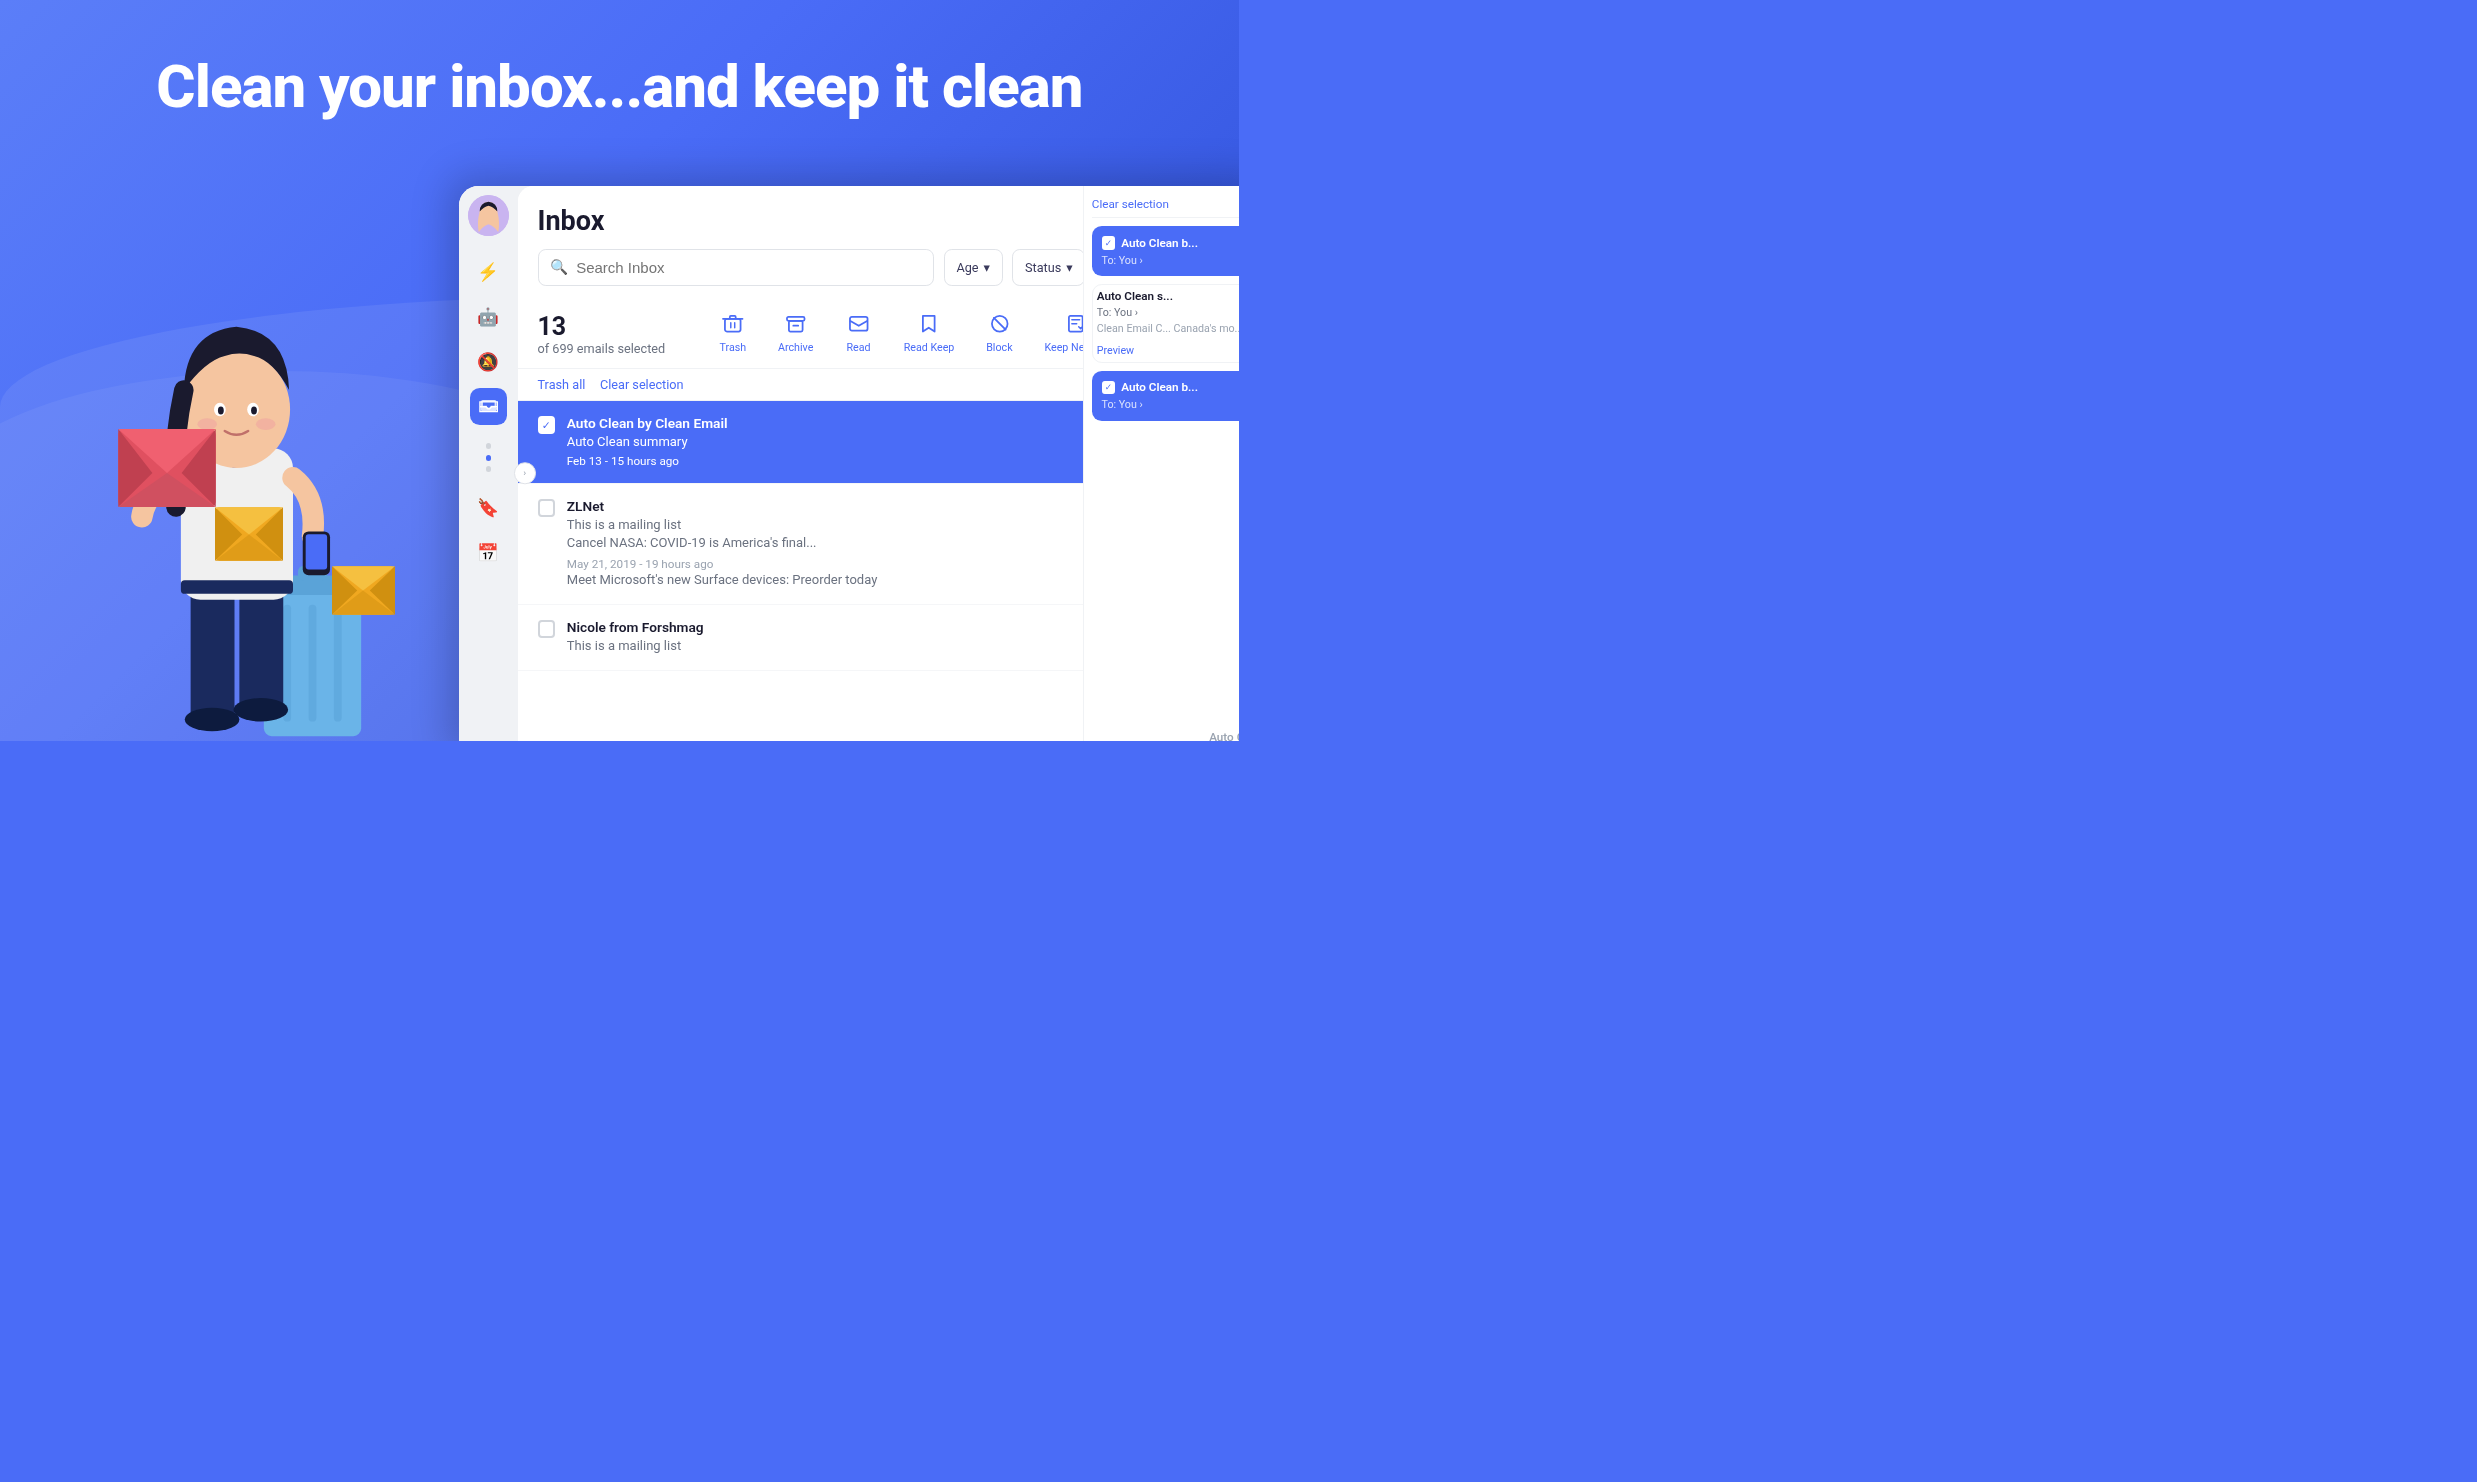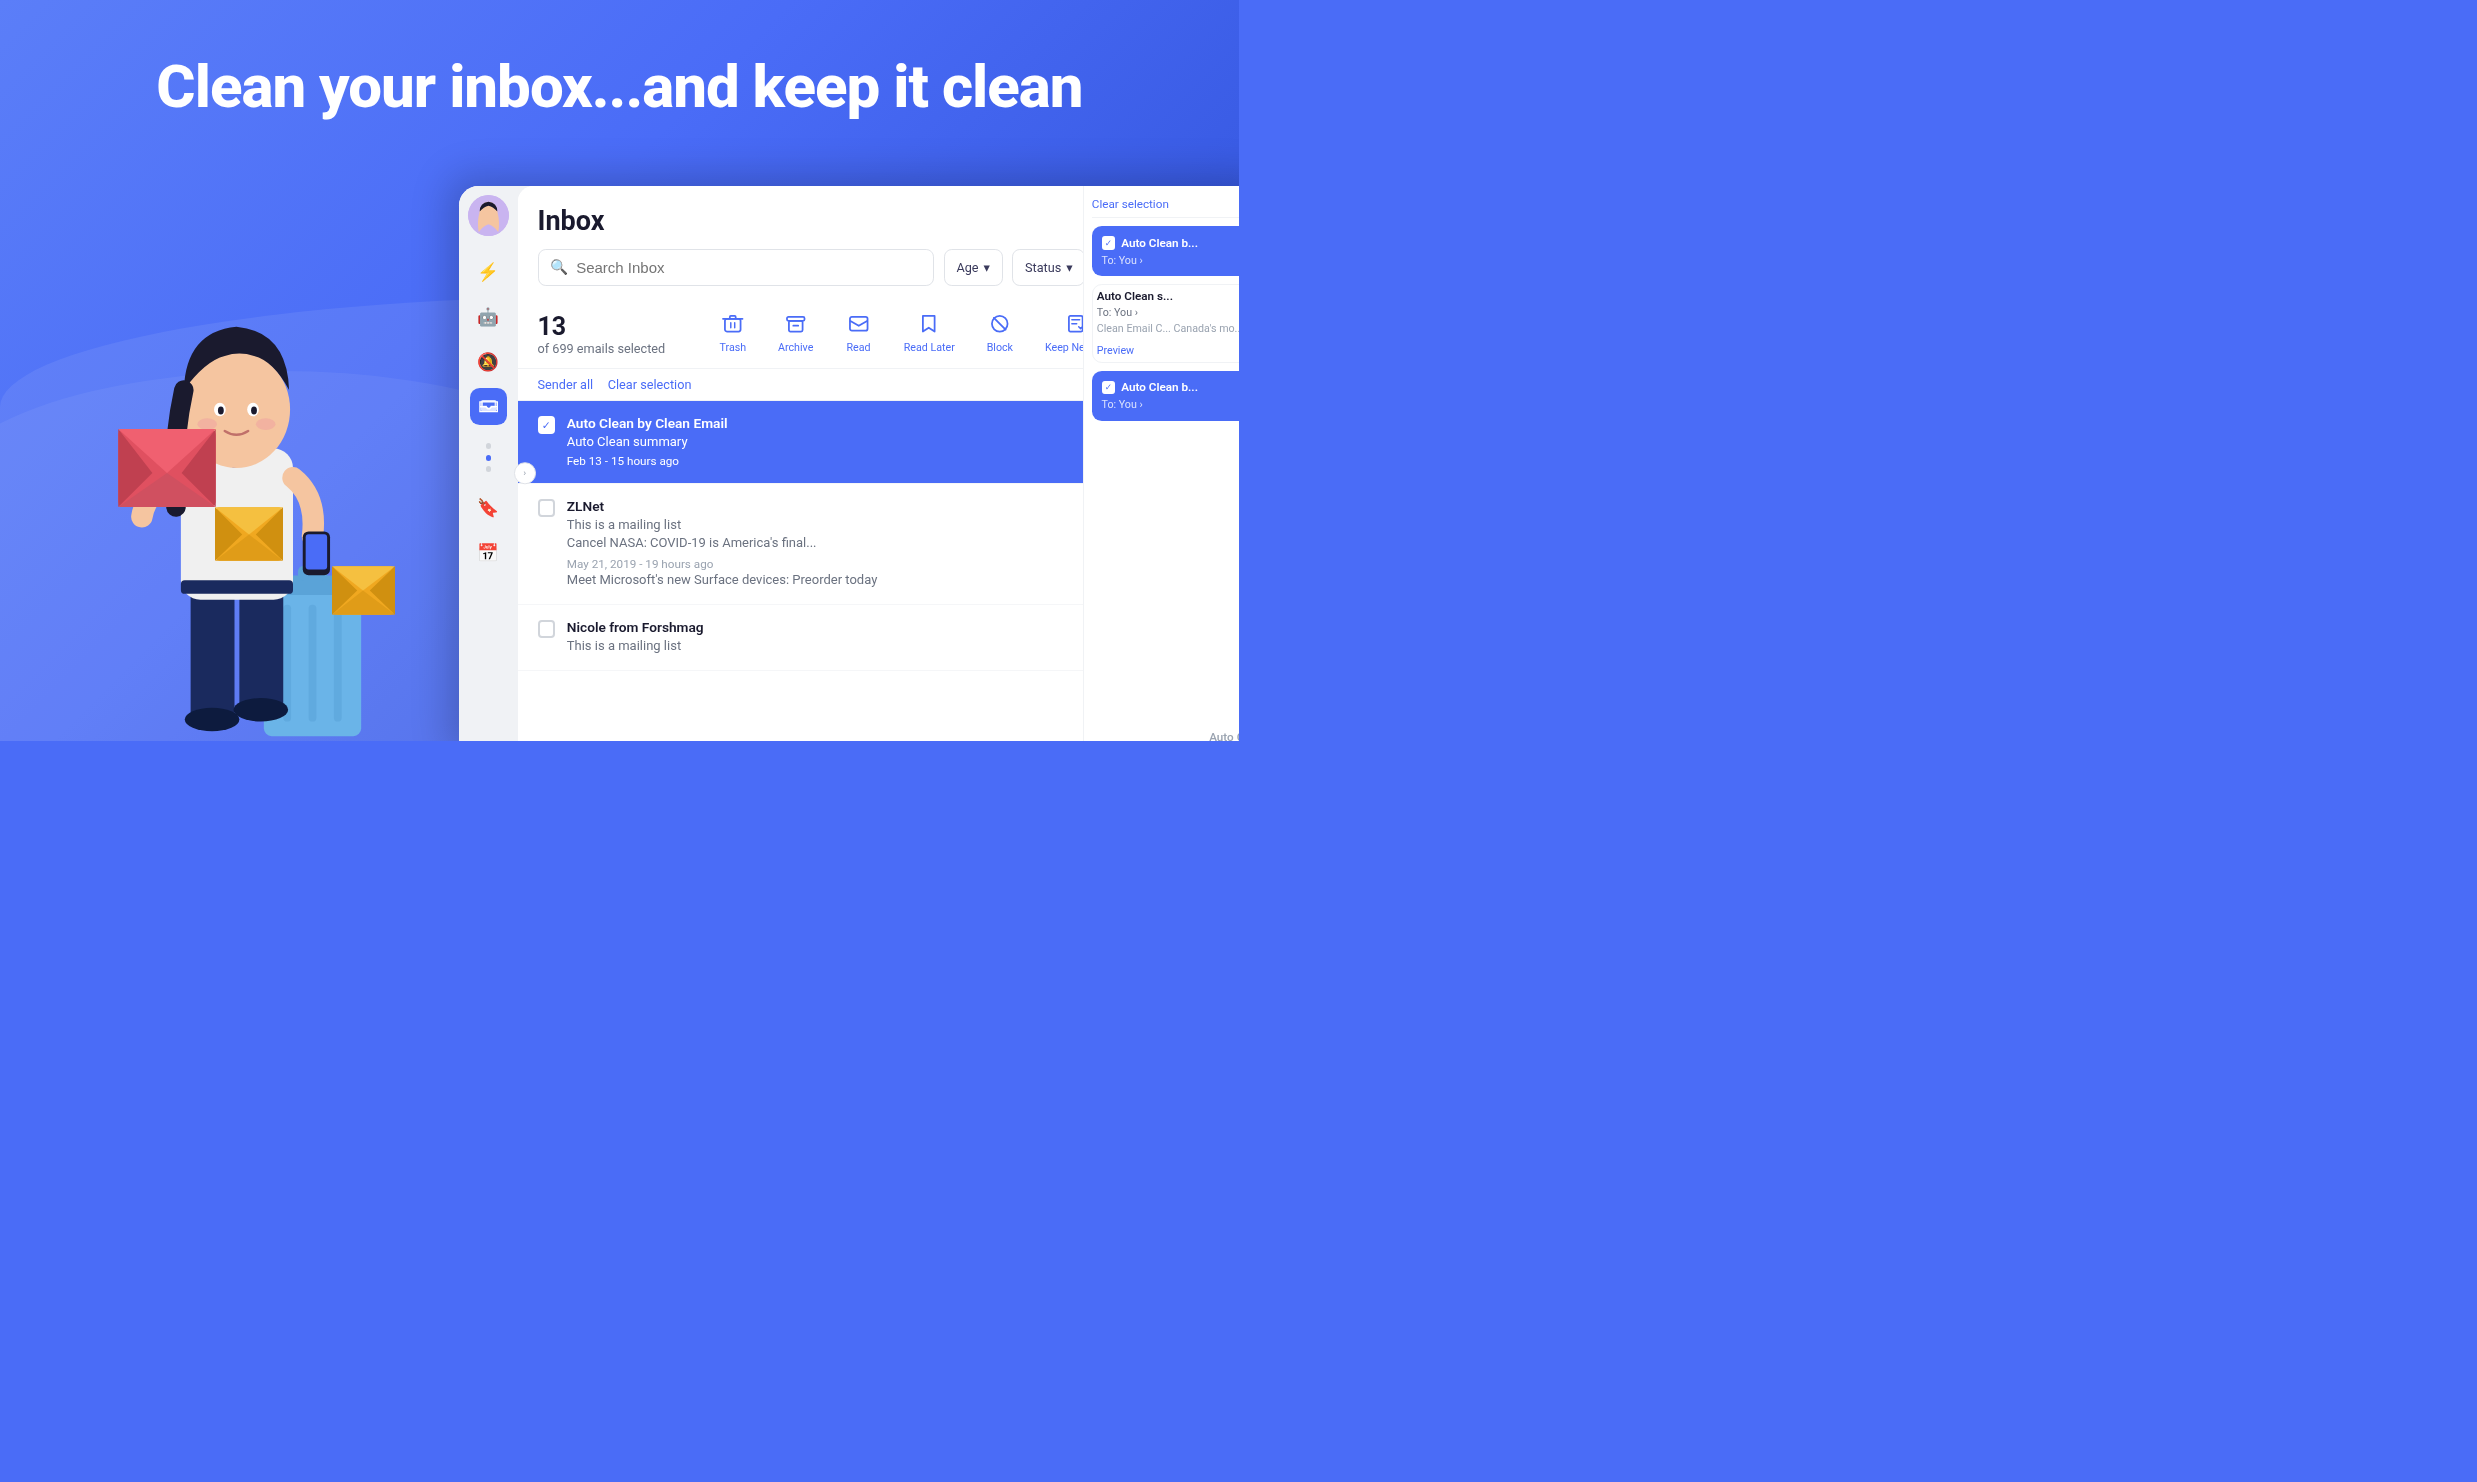--- a/index.html
+++ b/index.html
@@ -675,21 +675,21 @@
             </svg>
           </span>
           <span>Read</span>
         </div>
         <div class="action-btn">
           <span class="icon">
             <svg width="21.5" height="21.5" viewBox="0 0 22 22" fill="none">
               <path d="M5 3h12v16l-6-4-6 4V3z" stroke="#4a6cf7" stroke-width="1.8" stroke-linejoin="round"></path>
             </svg>
           </span>
-          <span>Read Later</span>
+          <span>Read Keep</span>
         </div>
         <div class="action-btn">
           <span class="icon">
             <svg width="21.5" height="21.5" viewBox="0 0 22 22" fill="none">
               <circle cx="11" cy="11" r="8" stroke="#4a6cf7" stroke-width="1.8"></circle>
               <path d="M5 5l12 12" stroke="#4a6cf7" stroke-width="1.8" stroke-linecap="round"></path>
             </svg>
           </span>
           <span>Block</span>
         </div>
@@ -700,21 +700,21 @@
               <path d="M7 7h8M7 11h5" stroke="#4a6cf7" stroke-width="1.5" stroke-linecap="round"></path>
               <path d="M14 14l2 2 3-3" stroke="#4a6cf7" stroke-width="1.5" stroke-linecap="round" stroke-linejoin="round"></path>
             </svg>
           </span>
           <span>Keep Newest</span>
         </div>
       </div>
     </div>
 
     <div class="list-toolbar">
-      <span class="select-link">Sender all</span>
+      <span class="select-link">Trash all</span>
       <span class="select-link">Clear selection</span>
       <div class="group-sort">
         <div class="group-sort-btn">
           <span>Group: Sender</span>
           <span>▾</span>
         </div>
         <div class="group-sort-btn">
           <span>Sort: Date</span>
           <span>▾</span>
         </div>

